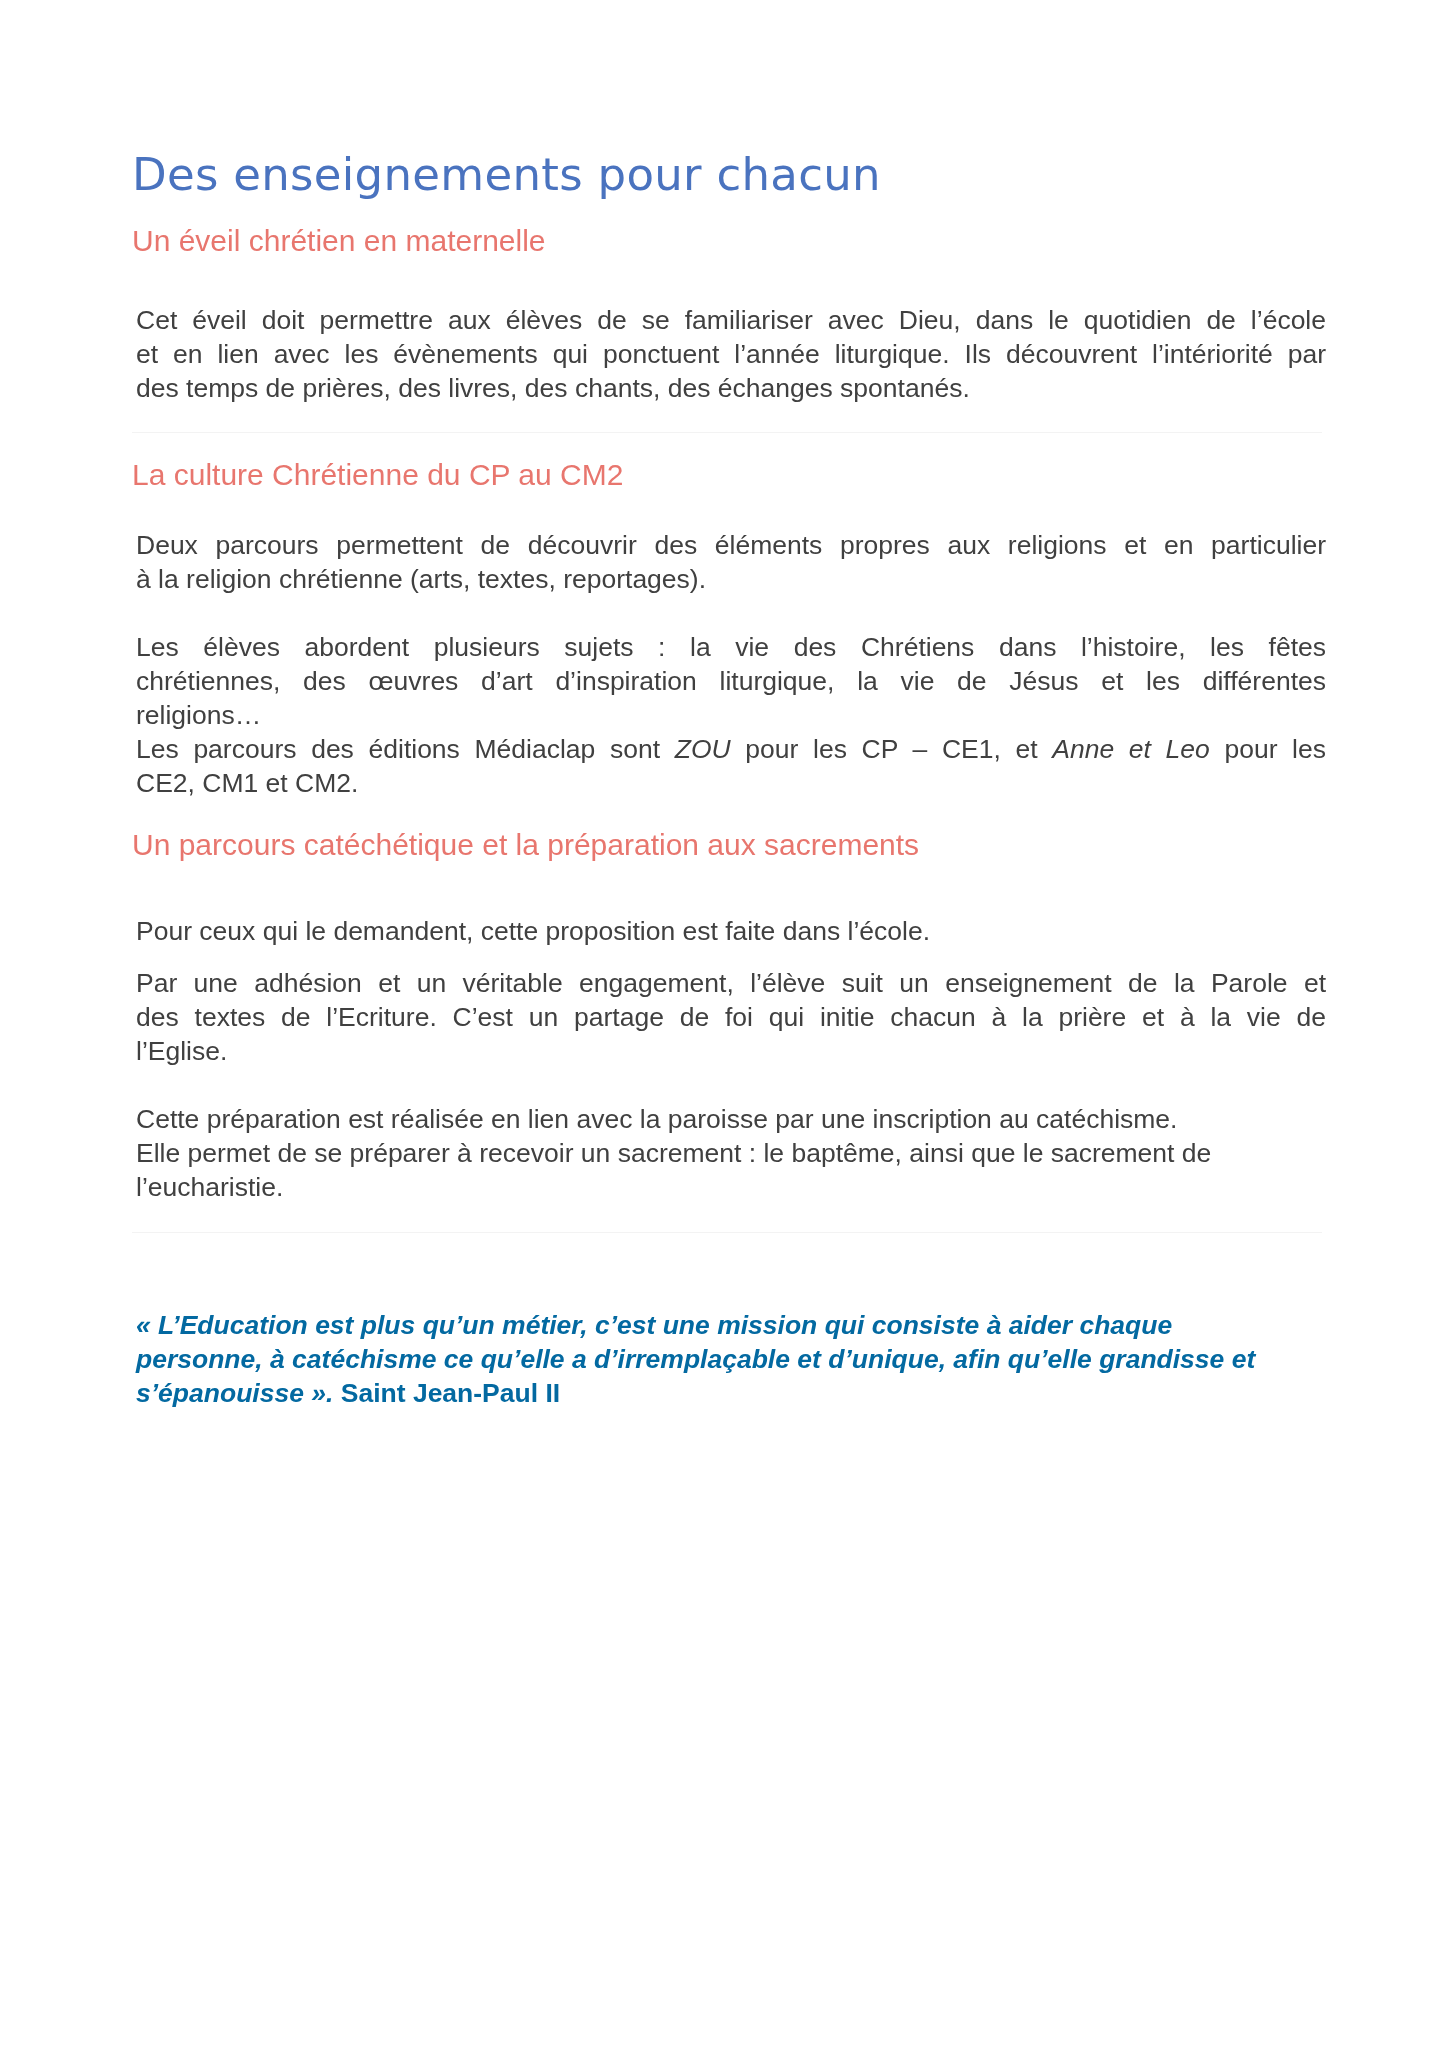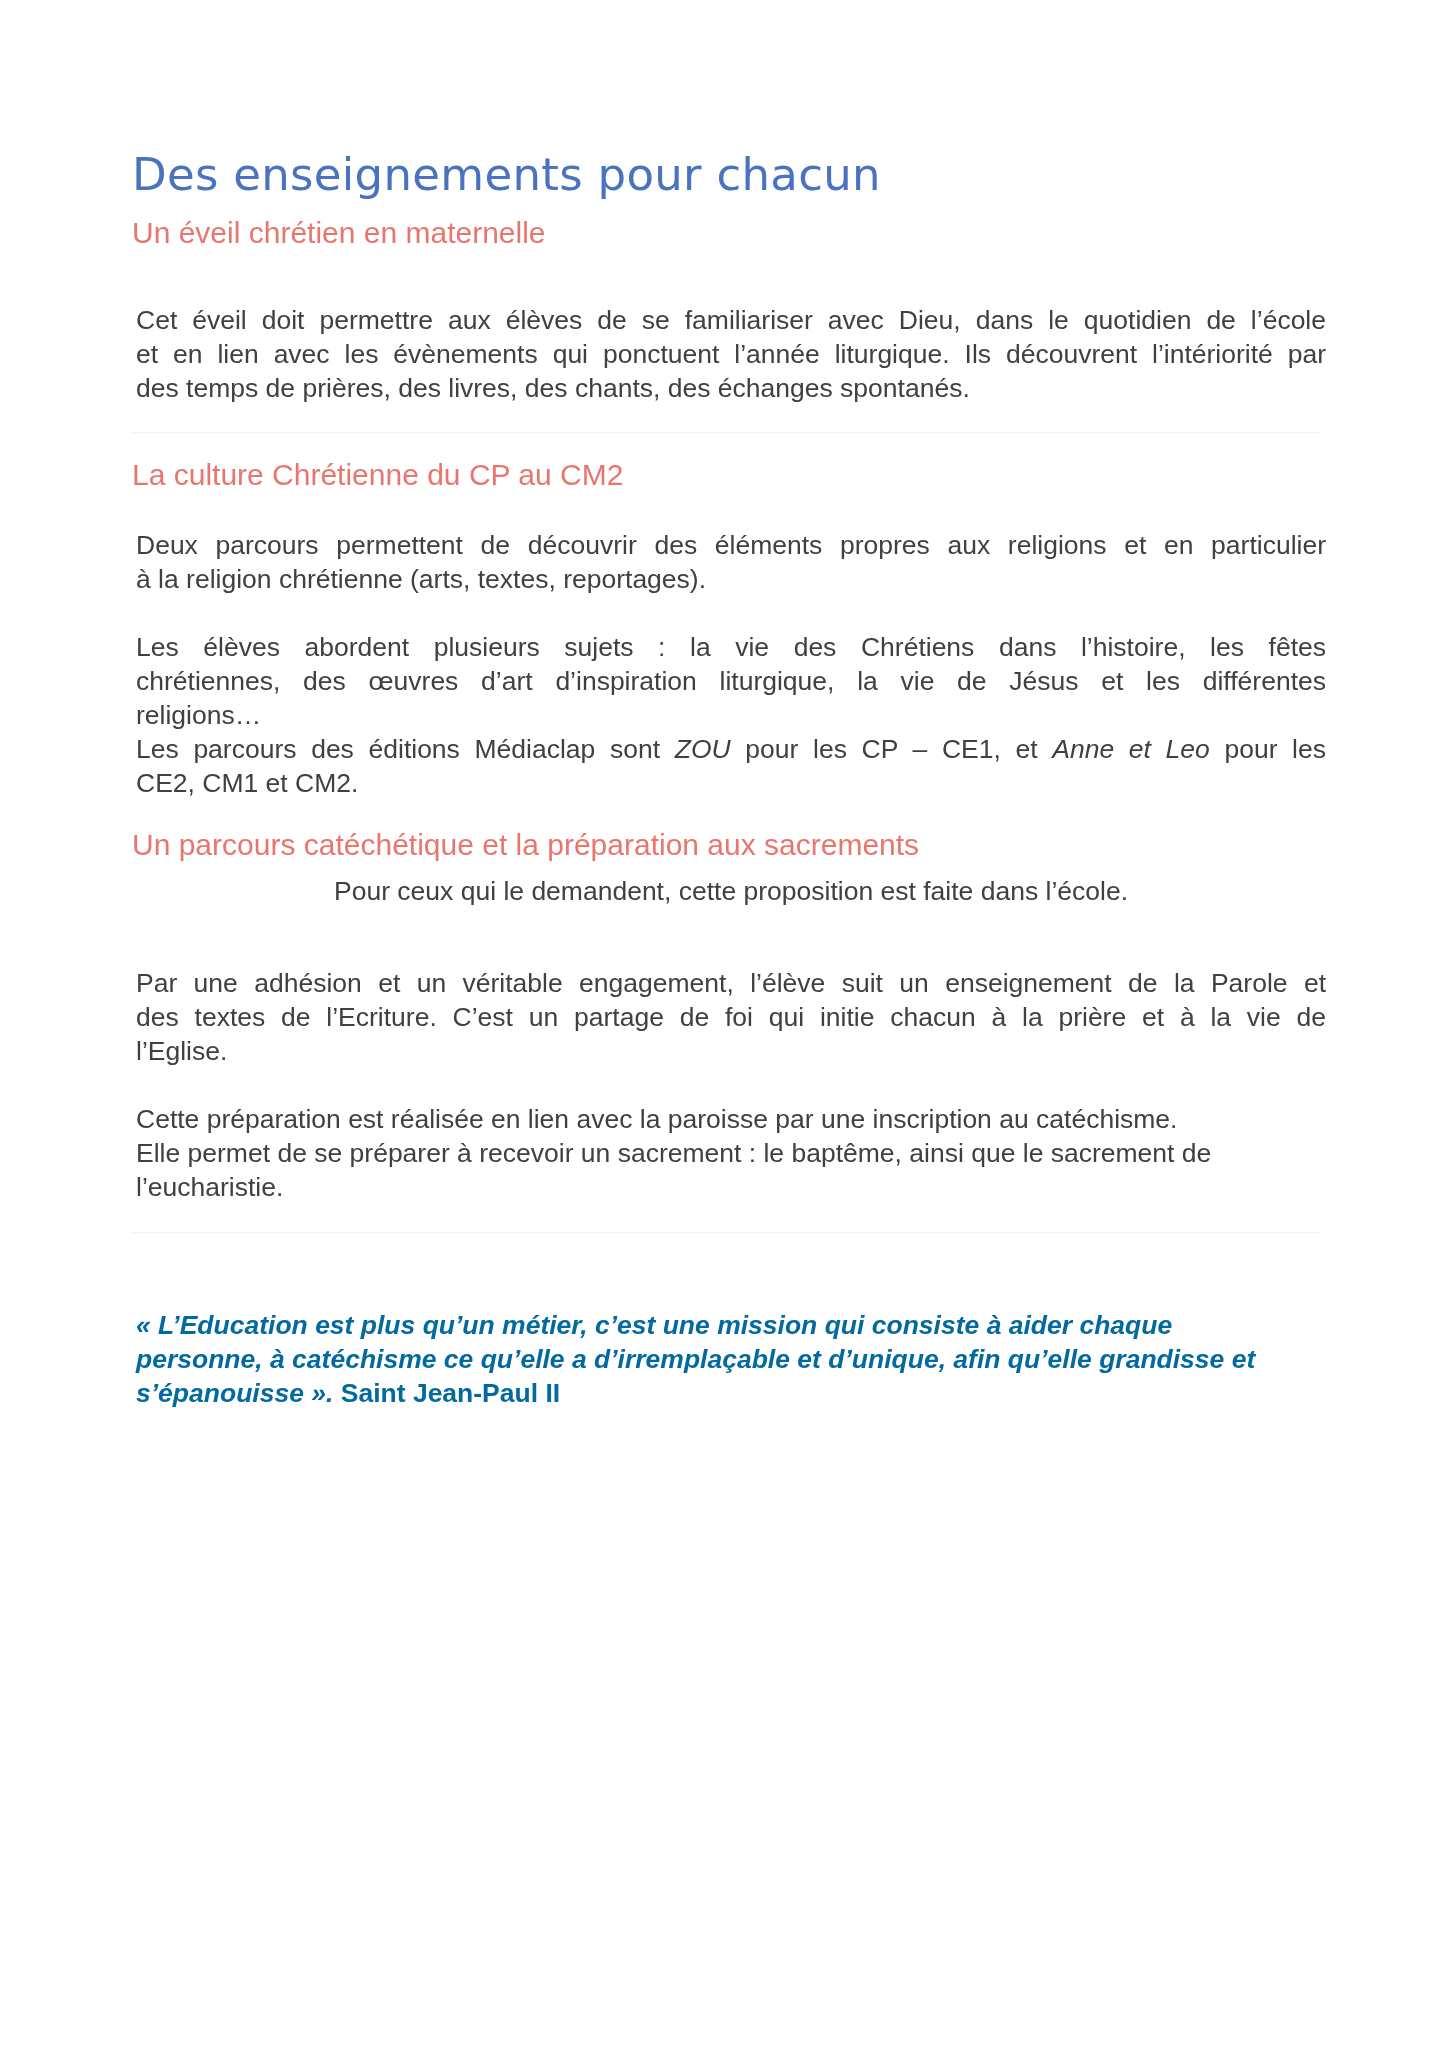--- a/index.html
+++ b/index.html
@@ -32,21 +32,21 @@
   .quote i { font-style: italic; }
   i { font-style: italic; }
 </style>
 </head>
 <body>
 
 <div class="page">
 
   <h1 class="title">Des enseignements pour chacun</h1>
 
-  <h2 class="subhead" style="top:216px;">Un éveil chrétien en maternelle</h2>
+  <h2 class="subhead" style="top:224px;">Un éveil chrétien en maternelle</h2>
   <p class="para justify" style="top:299px;">
     <span class="jline">Cet éveil doit permettre aux élèves de se familiariser avec Dieu, dans le quotidien de l’école</span>
     <span class="jline">et en lien avec les évènements qui ponctuent l’année liturgique. Ils découvrent l’intériorité par</span>
     <span class="line">des temps de prières, des livres, des chants, des échanges spontanés.</span>
   </p>
 
   <div class="rule" style="top:432px;"></div>
 
   <h2 class="subhead" style="top:458px;">La culture Chrétienne du CP au CM2</h2>
   <p class="para justify" style="top:524px;">
@@ -59,21 +59,21 @@
     <span class="jline">chrétiennes, des œuvres d’art d’inspiration liturgique, la vie de Jésus et les différentes</span>
     <span class="line">religions…</span>
   </p>
 
   <p class="para justify" style="top:728px;">
     <span class="jline"><span>Les parcours des éditions Médiaclap sont </span><i>ZOU</i><span> pour  les CP – CE1, et </span><i>Anne et Leo</i><span> pour les</span></span>
     <span class="line">CE2, CM1 et CM2.</span>
   </p>
 
   <h2 class="subhead" style="top:828px;">Un parcours catéchétique et la préparation aux sacrements</h2>
-  <p class="para" style="top:870px;text-align:center;">
+  <p class="para" style="top:910px;">
     <span class="line">Pour ceux qui le demandent, cette proposition est faite dans l’école.</span>
   </p>
 
   <p class="para justify" style="top:962px;">
     <span class="jline">Par une adhésion et un véritable engagement, l’élève suit un enseignement de la Parole et</span>
     <span class="jline">des textes de l’Ecriture. C’est un partage de foi qui initie chacun à la prière et à la vie de</span>
     <span class="line">l’Eglise.</span>
   </p>
 
   <p class="para" style="top:1098px;">

